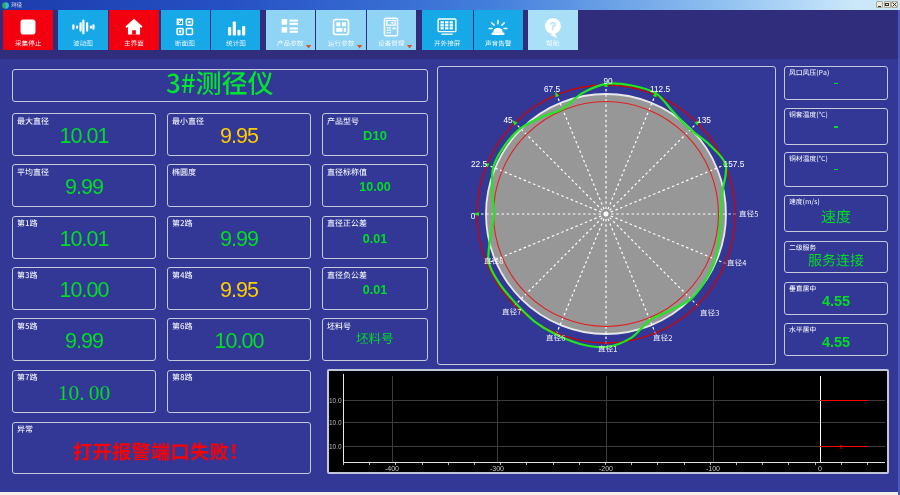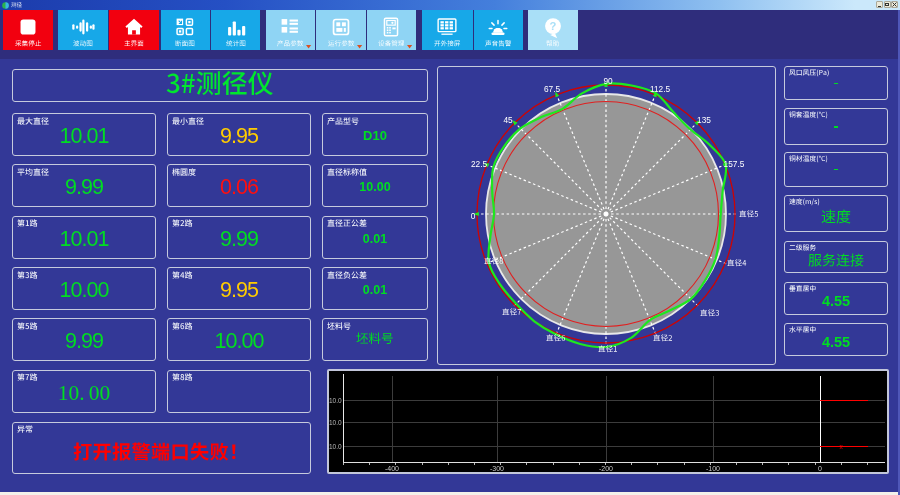--- a/index.html
+++ b/index.html
@@ -185,21 +185,20 @@
 <div style="position:absolute;left:275.0px;top:128.8px;width:200px;text-align:center;font-family:'Liberation Sans',sans-serif;font-size:13px;font-weight:bold;letter-spacing:0px;line-height:14.0px;color:#00dd22">D10</div>
 <div class="box" style="left:12px;top:164.3px;width:144px;height:43px"></div>
 <svg style="position:absolute;left:17.0px;top:167.8px;overflow:visible" width="2" height="2">
       <path transform="translate(0,7.04)" fill="#f2f4fa" d="M1.3 -5C1.6 -4.4 1.9 -3.6 2 -3.2L2.7 -3.4C2.6 -3.9 2.3 -4.6 2 -5.2ZM6 -5.2C5.8 -4.6 5.4 -3.9 5.2 -3.4L5.8 -3.2C6.1 -3.6 6.5 -4.3 6.8 -5ZM0.4 -2.8V-2.1H3.6V0.7H4.4V-2.1H7.6V-2.8H4.4V-5.5H7.2V-6.2H0.8V-5.5H3.6V-2.8Z M11.9 -3.6C12.3 -3.2 12.9 -2.6 13.2 -2.3L13.7 -2.8C13.4 -3.1 12.8 -3.7 12.3 -4ZM11.2 -1 11.5 -0.3C12.3 -0.8 13.4 -1.4 14.4 -2L14.3 -2.6C13.2 -2 12 -1.4 11.2 -1ZM8.3 -1.1 8.5 -0.3C9.3 -0.7 10.3 -1.2 11.2 -1.8L11 -2.4L10 -1.9V-4.1H10.9L10.8 -4.1C11 -4 11.2 -3.6 11.3 -3.5C11.7 -3.8 12 -4.3 12.3 -4.8H14.8C14.7 -1.7 14.6 -0.4 14.3 -0.1C14.2 -0 14.1 -0 14 -0C13.8 -0 13.3 -0 12.7 -0.1C12.9 0.1 13 0.4 13 0.7C13.4 0.7 14 0.7 14.3 0.7C14.6 0.6 14.8 0.5 15 0.3C15.3 -0.1 15.4 -1.4 15.5 -5.1C15.5 -5.2 15.5 -5.5 15.5 -5.5H12.7C12.9 -5.8 13.1 -6.2 13.2 -6.5L12.5 -6.8C12.2 -5.8 11.6 -4.8 10.9 -4.2V-4.9H10V-6.7H9.3V-4.9H8.3V-4.1H9.3V-1.5C8.9 -1.4 8.5 -1.2 8.3 -1.1Z M17.5 -4.9V-0.3H16.4V0.4H23.7V-0.3H22.6V-4.9H20.1L20.2 -5.4H23.4V-6.1H20.3L20.4 -6.7L19.6 -6.8L19.5 -6.1H16.6V-5.4H19.4L19.3 -4.9ZM18.2 -3.1H21.8V-2.6H18.2ZM18.2 -3.7V-4.3H21.8V-3.7ZM18.2 -2H21.8V-1.5H18.2ZM18.2 -0.3V-0.9H21.8V-0.3Z M26 -6.7C25.6 -6.2 24.9 -5.5 24.3 -5.1C24.4 -5 24.6 -4.7 24.7 -4.5C25.4 -5 26.2 -5.7 26.7 -6.4ZM27.1 -6.3V-5.6H30C29.2 -4.7 27.8 -3.9 26.5 -3.4C26.6 -3.3 26.8 -3 26.9 -2.8C27.7 -3.1 28.5 -3.5 29.2 -4C30 -3.6 30.8 -3.2 31.3 -2.9L31.7 -3.5C31.3 -3.8 30.5 -4.1 29.8 -4.4C30.4 -4.9 30.9 -5.5 31.2 -6.1L30.7 -6.4L30.5 -6.3ZM27.1 -2.7V-2H28.8V-0.2H26.6V0.5H31.7V-0.2H29.6V-2H31.2V-2.7ZM26.2 -5C25.7 -4.2 24.9 -3.4 24.2 -2.8C24.3 -2.7 24.5 -2.3 24.6 -2.1C24.9 -2.3 25.1 -2.5 25.4 -2.8V0.7H26.1V-3.7C26.4 -4 26.6 -4.4 26.8 -4.7Z"></path>
     </svg>
 <div style="position:absolute;left:-16.0px;top:175.4px;width:200px;text-align:center;font-family:'Liberation Sans',sans-serif;font-size:21.5px;font-weight:400;letter-spacing:-1px;line-height:24.0px;color:#00dd22">9.99</div>
 <div class="box" style="left:167px;top:164.3px;width:144px;height:43px"></div>
 <svg style="position:absolute;left:172.0px;top:167.8px;overflow:visible" width="2" height="2">
       <path transform="translate(0,7.04)" fill="#f2f4fa" d="M1.2 -6.8V-5.1H0.4V-4.5H1.1C1 -3.5 0.6 -2.3 0.2 -1.7C0.3 -1.5 0.5 -1.1 0.5 -0.9C0.8 -1.4 1 -2 1.2 -2.8V0.7H1.9V-3.1C2 -2.8 2.2 -2.4 2.3 -2.2L2.7 -2.7C2.6 -2.9 2 -3.8 1.9 -4.1V-4.5H2.6V-5.1H1.9V-6.8ZM2.8 -6.4V0.6H3.4V-1.8C3.5 -1.6 3.5 -1.4 3.5 -1.2C3.7 -1.2 3.8 -1.2 4 -1.2C4.1 -1.2 4.2 -1.3 4.3 -1.4C4.5 -1.5 4.6 -1.9 4.6 -2.3C4.6 -2.8 4.5 -3.4 4.1 -4C4.3 -4.7 4.5 -5.5 4.7 -6.2L4.3 -6.4L4.2 -6.4ZM3.4 -1.8V-5.8H4C3.8 -5.2 3.7 -4.5 3.5 -3.9C4 -3.3 4 -2.8 4 -2.4C4 -2.1 4 -1.9 3.9 -1.8C3.9 -1.8 3.8 -1.8 3.7 -1.8C3.6 -1.8 3.5 -1.8 3.4 -1.8ZM5.7 -6.8C5.6 -6.4 5.6 -6 5.5 -5.7H4.7V-5H5.3C5 -4.4 4.8 -3.9 4.4 -3.5C4.5 -3.4 4.7 -3 4.8 -2.9C4.9 -3 5 -3.1 5.1 -3.3V0.7H5.7V-1.1H6.8V0C6.8 0.1 6.8 0.1 6.7 0.1C6.7 0.1 6.4 0.1 6.2 0.1C6.2 0.3 6.3 0.5 6.3 0.7C6.7 0.7 7 0.6 7.2 0.6C7.4 0.5 7.4 0.3 7.4 0V-4.2H5.6C5.7 -4.5 5.8 -4.7 5.9 -5H7.6V-5.7H6.1C6.2 -6 6.3 -6.3 6.3 -6.6ZM6.8 -2.3V-1.7H5.7V-2.3ZM6.8 -2.9H5.7V-3.6H6.8Z M10.8 -5H13.1V-4.4H10.8ZM10.2 -5.5V-3.9H13.8V-5.5ZM11.7 -2.7V-2.3C11.7 -1.9 11.5 -1.3 9.5 -0.9C9.6 -0.8 9.8 -0.5 9.9 -0.4C12.1 -0.9 12.4 -1.6 12.4 -2.3V-2.7ZM12.2 -1.2C12.8 -1 13.6 -0.6 14 -0.4L14.3 -0.9C13.9 -1.1 13.1 -1.5 12.5 -1.7ZM10 -3.5V-1.5H10.6V-2.9H13.3V-1.6H14V-3.5ZM8.6 -6.5V0.7H9.4V0.4H14.6V0.7H15.4V-6.5ZM9.4 -0.2V-5.8H14.6V-0.2Z M19.1 -5.1V-4.5H17.9V-3.9H19.1V-2.6H22.3V-3.9H23.5V-4.5H22.3V-5.1H21.5V-4.5H19.8V-5.1ZM21.5 -3.9V-3.2H19.8V-3.9ZM21.9 -1.5C21.6 -1.2 21.2 -0.9 20.6 -0.7C20.1 -0.9 19.7 -1.2 19.4 -1.5ZM18 -2.1V-1.5H18.9L18.6 -1.4C19 -1 19.3 -0.7 19.8 -0.4C19.1 -0.2 18.4 -0.1 17.6 -0C17.7 0.2 17.8 0.4 17.9 0.6C18.9 0.5 19.8 0.3 20.6 0C21.4 0.3 22.3 0.6 23.3 0.7C23.4 0.5 23.6 0.2 23.7 0C22.9 -0.1 22.1 -0.2 21.5 -0.4C22.1 -0.8 22.7 -1.3 23 -1.9L22.6 -2.2L22.4 -2.1ZM19.8 -6.6C19.8 -6.4 19.9 -6.2 20 -6H17V-3.8C17 -2.6 16.9 -0.9 16.2 0.3C16.4 0.4 16.8 0.6 16.9 0.7C17.6 -0.6 17.7 -2.5 17.7 -3.8V-5.3H23.6V-6H20.9C20.8 -6.3 20.6 -6.6 20.5 -6.8Z"></path>
     </svg>
-<div style="position:absolute;left:139.0px;top:175.4px;width:200px;text-align:center;font-family:'Liberation Sans',sans-serif;font-size:21.5px;font-weight:400;letter-spacing:-1px;line-height:24.0px;color:#ff0f0f">0.06</div>
 <div class="box" style="left:322px;top:164.3px;width:106px;height:43px"></div>
 <svg style="position:absolute;left:327.0px;top:167.8px;overflow:visible" width="2" height="2">
       <path transform="translate(0,7.04)" fill="#f2f4fa" d="M1.5 -4.9V-0.3H0.4V0.4H7.7V-0.3H6.6V-4.9H4.1L4.2 -5.4H7.4V-6.1H4.3L4.4 -6.7L3.6 -6.8L3.5 -6.1H0.6V-5.4H3.4L3.3 -4.9ZM2.2 -3.1H5.8V-2.6H2.2ZM2.2 -3.7V-4.3H5.8V-3.7ZM2.2 -2H5.8V-1.5H2.2ZM2.2 -0.3V-0.9H5.8V-0.3Z M10 -6.7C9.6 -6.2 8.9 -5.5 8.3 -5.1C8.4 -5 8.6 -4.7 8.7 -4.5C9.4 -5 10.2 -5.7 10.7 -6.4ZM11.1 -6.3V-5.6H14C13.2 -4.7 11.8 -3.9 10.5 -3.4C10.6 -3.3 10.8 -3 10.9 -2.8C11.7 -3.1 12.5 -3.5 13.2 -4C14 -3.6 14.8 -3.2 15.3 -2.9L15.7 -3.5C15.3 -3.8 14.5 -4.1 13.8 -4.4C14.4 -4.9 14.9 -5.5 15.2 -6.1L14.7 -6.4L14.5 -6.3ZM11.1 -2.7V-2H12.8V-0.2H10.6V0.5H15.7V-0.2H13.6V-2H15.2V-2.7ZM10.2 -5C9.7 -4.2 8.9 -3.4 8.2 -2.8C8.3 -2.7 8.5 -2.3 8.6 -2.1C8.9 -2.3 9.1 -2.5 9.4 -2.8V0.7H10.1V-3.7C10.4 -4 10.6 -4.4 10.8 -4.7Z M19.7 -6.2V-5.5H23.2V-6.2ZM22.2 -2.6C22.6 -1.8 22.9 -0.7 23 -0.1L23.7 -0.3C23.6 -1 23.2 -2 22.8 -2.8ZM19.8 -2.7C19.6 -1.9 19.3 -1 18.9 -0.5C19 -0.4 19.3 -0.2 19.5 -0.1C19.9 -0.7 20.3 -1.7 20.5 -2.6ZM19.4 -4.3V-3.6H21V-0.3C21 -0.2 21 -0.1 20.9 -0.1C20.8 -0.1 20.4 -0.1 20 -0.1C20.1 0.1 20.2 0.4 20.3 0.6C20.8 0.6 21.2 0.6 21.5 0.5C21.7 0.4 21.8 0.1 21.8 -0.3V-3.6H23.7V-4.3ZM17.5 -6.8V-5.1H16.3V-4.4H17.4C17.1 -3.4 16.6 -2.4 16.2 -1.8C16.3 -1.6 16.5 -1.2 16.6 -1C16.9 -1.5 17.3 -2.3 17.5 -3.1V0.7H18.3V-3.4C18.5 -3 18.8 -2.5 18.9 -2.3L19.3 -2.9C19.2 -3.1 18.5 -4 18.3 -4.2V-4.4H19.3V-5.1H18.3V-6.8Z M28 -3.6C27.8 -2.6 27.5 -1.6 27.1 -1C27.2 -0.9 27.6 -0.7 27.7 -0.6C28.1 -1.3 28.5 -2.4 28.7 -3.5ZM30.2 -3.5C30.6 -2.6 30.9 -1.4 31 -0.7L31.7 -0.9C31.6 -1.7 31.2 -2.8 30.9 -3.7ZM28.2 -6.7C28 -5.8 27.7 -4.8 27.2 -4.1V-4.5H26.3V-5.8C26.6 -5.9 27 -6 27.3 -6.1L26.9 -6.7C26.3 -6.4 25.3 -6.2 24.4 -6C24.5 -5.9 24.6 -5.6 24.6 -5.5C24.9 -5.5 25.3 -5.6 25.6 -5.6V-4.5H24.4V-3.8H25.5C25.2 -2.9 24.7 -1.9 24.2 -1.4C24.3 -1.2 24.5 -0.9 24.6 -0.7C24.9 -1.2 25.3 -1.9 25.6 -2.6V0.7H26.3V-2.8C26.5 -2.4 26.8 -2 26.9 -1.8L27.3 -2.4C27.1 -2.6 26.5 -3.3 26.3 -3.5V-3.8H27.2V-3.9C27.4 -3.8 27.6 -3.6 27.7 -3.5C28 -3.9 28.3 -4.5 28.5 -5H29.1V-0.2C29.1 -0.1 29.1 -0.1 29 -0.1C28.9 -0.1 28.5 -0.1 28.2 -0.1C28.3 0.1 28.4 0.4 28.4 0.6C29 0.6 29.3 0.6 29.6 0.5C29.8 0.4 29.9 0.2 29.9 -0.2V-5H30.8C30.7 -4.8 30.5 -4.4 30.4 -4.2L31.1 -4C31.3 -4.5 31.5 -5.1 31.7 -5.6L31.2 -5.8L31.1 -5.7H28.7C28.8 -6 28.9 -6.3 28.9 -6.6Z M36.7 -6.7C36.7 -6.5 36.7 -6.2 36.7 -6H34.7V-5.3H36.6L36.4 -4.7H35V-0.2H34.3V0.5H39.7V-0.2H39V-4.7H37.1L37.3 -5.3H39.5V-6H37.4L37.5 -6.7ZM35.7 -0.2V-0.7H38.3V-0.2ZM35.7 -3H38.3V-2.4H35.7ZM35.7 -3.5V-4.1H38.3V-3.5ZM35.7 -1.9H38.3V-1.3H35.7ZM34 -6.7C33.6 -5.6 32.9 -4.4 32.2 -3.6C32.3 -3.4 32.6 -3 32.6 -2.9C32.8 -3.1 33 -3.3 33.2 -3.6V0.7H33.9V-4.7C34.2 -5.3 34.5 -5.9 34.7 -6.5Z"></path>
     </svg>
 <div style="position:absolute;left:275.0px;top:180.1px;width:200px;text-align:center;font-family:'Liberation Sans',sans-serif;font-size:12.5px;font-weight:bold;letter-spacing:0px;line-height:14.0px;color:#00dd22">10.00</div>
 <div class="box" style="left:12px;top:215.7px;width:144px;height:43px"></div>
 <svg style="position:absolute;left:17.0px;top:219.2px;overflow:visible" width="2" height="2">
       <path transform="translate(0,7.04)" fill="#f2f4fa" d="M1.3 -3.3C1.3 -2.6 1.1 -1.9 1 -1.4H3C2.3 -0.7 1.4 -0.2 0.5 0.1C0.6 0.2 0.9 0.5 1 0.7C1.9 0.3 2.9 -0.3 3.6 -1V0.7H4.3V-1.4H6.5C6.4 -0.8 6.3 -0.5 6.2 -0.4C6.1 -0.3 6.1 -0.3 5.9 -0.3C5.8 -0.3 5.4 -0.3 5.1 -0.4C5.2 -0.2 5.3 0.1 5.3 0.3C5.7 0.4 6.1 0.3 6.3 0.3C6.5 0.3 6.7 0.3 6.8 0.1C7 -0.1 7.2 -0.6 7.2 -1.7C7.3 -1.8 7.3 -2 7.3 -2H4.3V-2.6H6.9V-4.5H1V-3.9H3.6V-3.3ZM2 -2.6H3.6V-2H1.9ZM4.3 -3.9H6.2V-3.3H4.3ZM1.6 -6.8C1.4 -6.1 0.9 -5.3 0.3 -4.9C0.5 -4.8 0.8 -4.6 1 -4.5C1.2 -4.8 1.5 -5.1 1.8 -5.5H2.1C2.3 -5.2 2.5 -4.8 2.5 -4.6L3.2 -4.8C3.2 -5 3 -5.3 2.9 -5.5H4.1V-6.1H2.1C2.2 -6.3 2.3 -6.4 2.3 -6.6ZM4.8 -6.8C4.6 -6.1 4.2 -5.4 3.7 -4.9C3.9 -4.8 4.2 -4.6 4.4 -4.5C4.6 -4.8 4.9 -5.1 5.1 -5.5H5.5C5.8 -5.2 6 -4.8 6.1 -4.6L6.8 -4.9C6.7 -5 6.5 -5.3 6.3 -5.5H7.6V-6.1H5.3C5.4 -6.3 5.5 -6.4 5.5 -6.6Z M8.7 0H12V-0.8H10.9V-5.9H10.2C9.9 -5.7 9.5 -5.5 8.9 -5.4V-4.9H10V-0.8H8.7Z M13.9 -5.8H15.2V-4.5H13.9ZM12.8 -0.4 13 0.3C13.8 0.1 15 -0.2 16.1 -0.4L16 -1.1L15 -0.9V-2.2H16C16.1 -2 16.2 -1.9 16.2 -1.8L16.6 -2V0.7H17.2V0.4H19V0.6H19.8V-2L19.9 -1.9C20 -2.1 20.2 -2.4 20.4 -2.6C19.7 -2.8 19.1 -3.2 18.6 -3.6C19.1 -4.2 19.5 -4.9 19.8 -5.8L19.3 -6L19.2 -6H17.8C17.9 -6.2 18 -6.4 18 -6.6L17.3 -6.8C17 -5.8 16.5 -5 15.9 -4.4V-6.4H13.2V-3.9H14.4V-0.7L13.8 -0.6V-3.2H13.2V-0.5ZM17.2 -0.3V-1.6H19V-0.3ZM18.8 -5.3C18.7 -4.9 18.4 -4.5 18.1 -4.1C17.8 -4.5 17.6 -4.8 17.4 -5.2L17.5 -5.3ZM17 -2.3C17.4 -2.5 17.8 -2.8 18.2 -3.1C18.5 -2.8 18.8 -2.5 19.3 -2.3ZM17.7 -3.6C17.2 -3.1 16.6 -2.8 16 -2.5V-2.8H15V-3.9H15.9V-4.3C16.1 -4.1 16.3 -3.9 16.4 -3.8C16.6 -4 16.8 -4.3 17 -4.6C17.2 -4.3 17.4 -3.9 17.7 -3.6Z"></path>
     </svg>
 <div style="position:absolute;left:-16.0px;top:226.8px;width:200px;text-align:center;font-family:'Liberation Sans',sans-serif;font-size:21.5px;font-weight:400;letter-spacing:-1px;line-height:24.0px;color:#00dd22">10.01</div>

